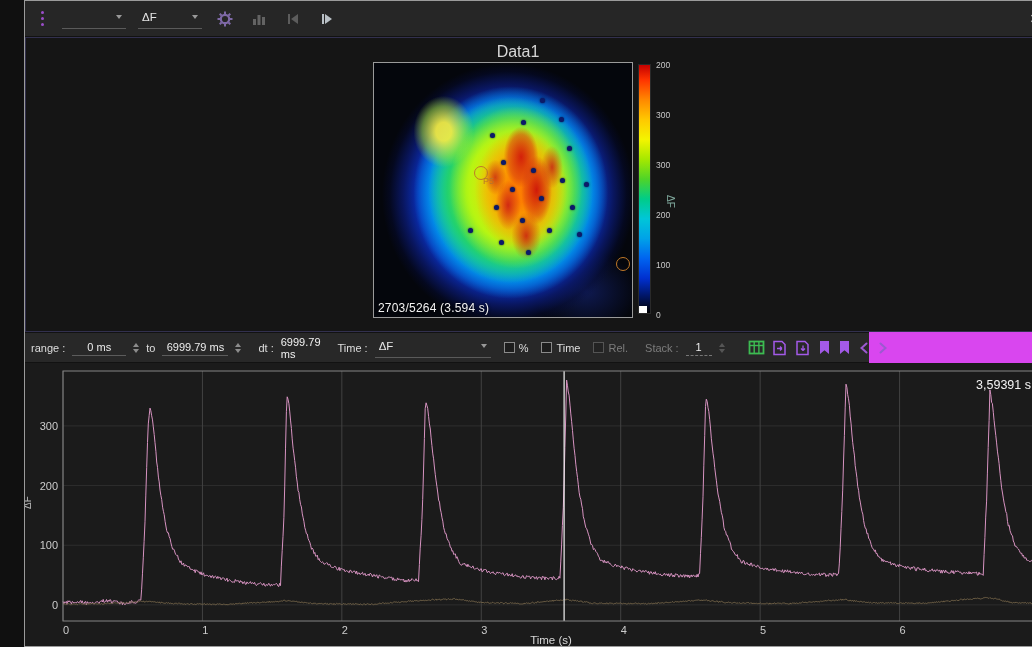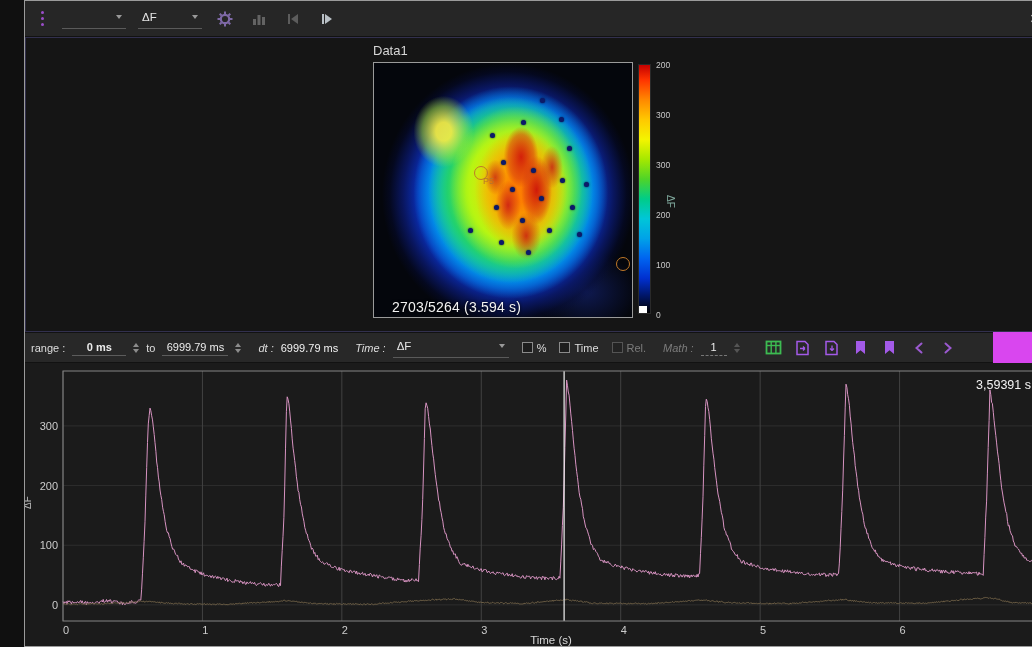--- a/index.html
+++ b/index.html
@@ -21,22 +21,22 @@
     padding:0 4px 2px 4px;color:#e6e6e6;font-size:11.5px;cursor:pointer;}
   .combo .val{min-width:44px;display:inline-block;}
   .combo.wide .val{min-width:96px;}
   .tri{width:0;height:0;border-left:3.5px solid transparent;border-right:3.5px solid transparent;
     border-top:4.5px solid #999;margin-left:6px;}
   .tbicon{width:22px;height:22px;display:flex;align-items:center;justify-content:center;cursor:pointer;}
   .close-x{margin-left:auto;color:#b5b5b5;font-size:16px;cursor:pointer;padding:0 6px;line-height:1;}
   
   .image-panel{position:absolute;left:0;top:36px;width:1032px;height:295px;
     background:#151515;border:1px solid #32304e;}
-  .panel-title{position:absolute;left:347px;top:5px;width:260px;text-align:left;
-    color:#d6d6d6;font-size:13px;}
+  .panel-title{position:absolute;left:362px;top:5px;width:260px;text-align:center;
+    color:#d6d6d6;font-size:16px;}
   .heatmap{
     position:absolute;left:347px;top:24px;width:260px;height:256px;overflow:hidden;
     border:1px solid #9a9a9a;cursor:crosshair;
     background:
       radial-gradient(ellipse 9% 16% at 57% 37%, rgba(210,25,10,.95), rgba(215,60,15,.55) 55%, transparent 75%),
       radial-gradient(ellipse 8% 18% at 63% 50%, rgba(205,20,10,.95), rgba(215,60,15,.5) 55%, transparent 75%),
       radial-gradient(ellipse 7% 14% at 52% 56%, rgba(205,30,20,.9), transparent 70%),
       radial-gradient(ellipse 6% 12% at 69% 41%, rgba(200,35,20,.85), transparent 70%),
       radial-gradient(ellipse 8% 13% at 59% 68%, rgba(205,35,15,.9), transparent 72%),
       radial-gradient(ellipse 6% 10% at 47% 45%, rgba(200,40,20,.8), transparent 70%),
@@ -47,47 +47,47 @@
       radial-gradient(ellipse 46% 51% at 53% 51%, rgba(0,215,225,.95) 52%, rgba(0,150,235,.9) 68%, transparent 82%),
       radial-gradient(ellipse 51% 54% at 52% 52%, #0b42e6 52%, #0a2fb8 68%, rgba(10,25,110,.85) 80%, rgba(5,12,60,.4) 90%, transparent 96%),
       radial-gradient(ellipse 28% 22% at 82% 90%, rgba(25,45,150,.5), transparent 72%),
       #04060c;
   }
   .roi-dot{position:absolute;width:5px;height:5px;margin:-2.5px;border-radius:50%;
     background:#0c1a6a;box-shadow:0 0 2px #061040;cursor:pointer;}
   .roi-circle{position:absolute;width:14px;height:14px;margin:-7px;border:1.5px solid #c07828;
     border-radius:50%;cursor:pointer;}
   .roi-circle-label{position:absolute;left:8px;top:9px;color:#b8742c;font-size:9px;}
-  .frame-counter{position:absolute;left:18px;bottom:2px;color:#f2f2f2;font-size:14px;
+  .frame-counter{position:absolute;left:4px;bottom:2px;color:#f2f2f2;font-size:12px;
     letter-spacing:.2px;text-shadow:0 0 3px #000;}
   .colorbar{position:absolute;left:612px;top:26px;width:13px;height:250px;border:1px solid #2a2a2a;
     background:linear-gradient(to bottom,
       #c40000 0%, #ff3300 6%, #ff8800 14%, #ffc800 22%, #f4f400 30%,
       #a6e800 38%, #4fd428 46%, #00cc88 54%, #00c6d8 62%, #00a2e8 70%,
       #0064f0 78%, #0030d0 86%, #001668 93%, #000000 100%);}
   .cb-white{position:absolute;left:613px;top:268px;width:8px;height:7px;background:#ffffff;}
   .cb-tick{position:absolute;left:630px;color:#c9c9c9;font-size:8.5px;}
   .cb-label{position:absolute;left:638px;top:158px;color:#7fa89c;font-size:10px;transform:rotate(90deg);}
   
-  .toolbar-mid{position:absolute;left:0;top:331px;width:968px;height:31px;background:#282828;
+  .toolbar-mid{position:absolute;left:0;top:331px;width:844px;height:31px;background:#282828;
     border-top:1px solid #121212;border-bottom:1px solid #121212;
     display:flex;align-items:center;padding:0 6px;font-size:11px;color:#dedede;gap:7px;}
   .lbl{white-space:nowrap;}
   .dim{opacity:.45;justify-content:center;}
   .field{background:transparent;border:none;border-bottom:1px solid #5c5c5c;color:#ececec;
     font-size:11px;text-align:center;height:17px;font-family:"Liberation Sans",sans-serif;outline:none;}
-  .w56{width:54px;font-weight:bold;} .w66{width:66px;}
+  .w56{width:54px;} .w66{width:66px;}
   .gain{width:26px;border-bottom:1px dashed #777;}
   .spin{display:flex;flex-direction:column;gap:2px;cursor:pointer;}
   .spin b{display:block;width:0;height:0;border-left:3px solid transparent;border-right:3px solid transparent;}
   .spin .u{border-bottom:4px solid #8c8c8c;}
   .spin .d{border-top:4px solid #8c8c8c;}
   .chk{display:flex;align-items:center;gap:4px;margin-left:6px;cursor:pointer;}
   .chk .box{width:11px;height:11px;border:1px solid #8a8a8a;background:#1d1d1d;}
-  .ml10{margin-left:10px;font-style:italic;} .ml16{margin-left:16px;}
+  .ml10{margin-left:10px;} .ml16{margin-left:16px;}
   .dtval{color:#f2f2f2;}
   
   .chart-panel{position:absolute;left:0;top:362px;width:1032px;height:285px;background:#1b1b1b;}
   #chart-svg{position:absolute;left:0;top:0;}
   #chart-svg text{font-family:"Liberation Sans",sans-serif;}
   .ylab{position:absolute;left:-4px;top:47%;transform:rotate(-90deg);color:#b9b9b9;font-size:10px;}
 </style>
 </head>
 <body>
 
@@ -211,21 +211,21 @@
       <span>%</span>
     </label>
     <label class="chk">
       <span class="box"></span>
       <span>Time</span>
     </label>
     <label class="chk dim">
       <span class="box"></span>
       <span>Rel.</span>
     </label>
-    <span class="lbl dim ml10">Math :</span>
+    <span class="lbl dim ml10">Stack :</span>
     <input class="field gain" value="1" style="">
     <span class="spin dim">
         <b class="u"></b>
         <b class="d"></b>
       </span>
     <span class="tbicon ml16">
       <svg width="17" height="17" viewBox="0 0 17 17">
         <rect x="1.5" y="2.5" width="14" height="12" fill="none" stroke="#3dbb52" stroke-width="1.8"></rect>
         <line x1="1.5" y1="6.5" x2="15.5" y2="6.5" stroke="#3dbb52" stroke-width="1.4"></line>
         <line x1="6.2" y1="2.5" x2="6.2" y2="14.5" stroke="#3dbb52" stroke-width="1.4"></line>

